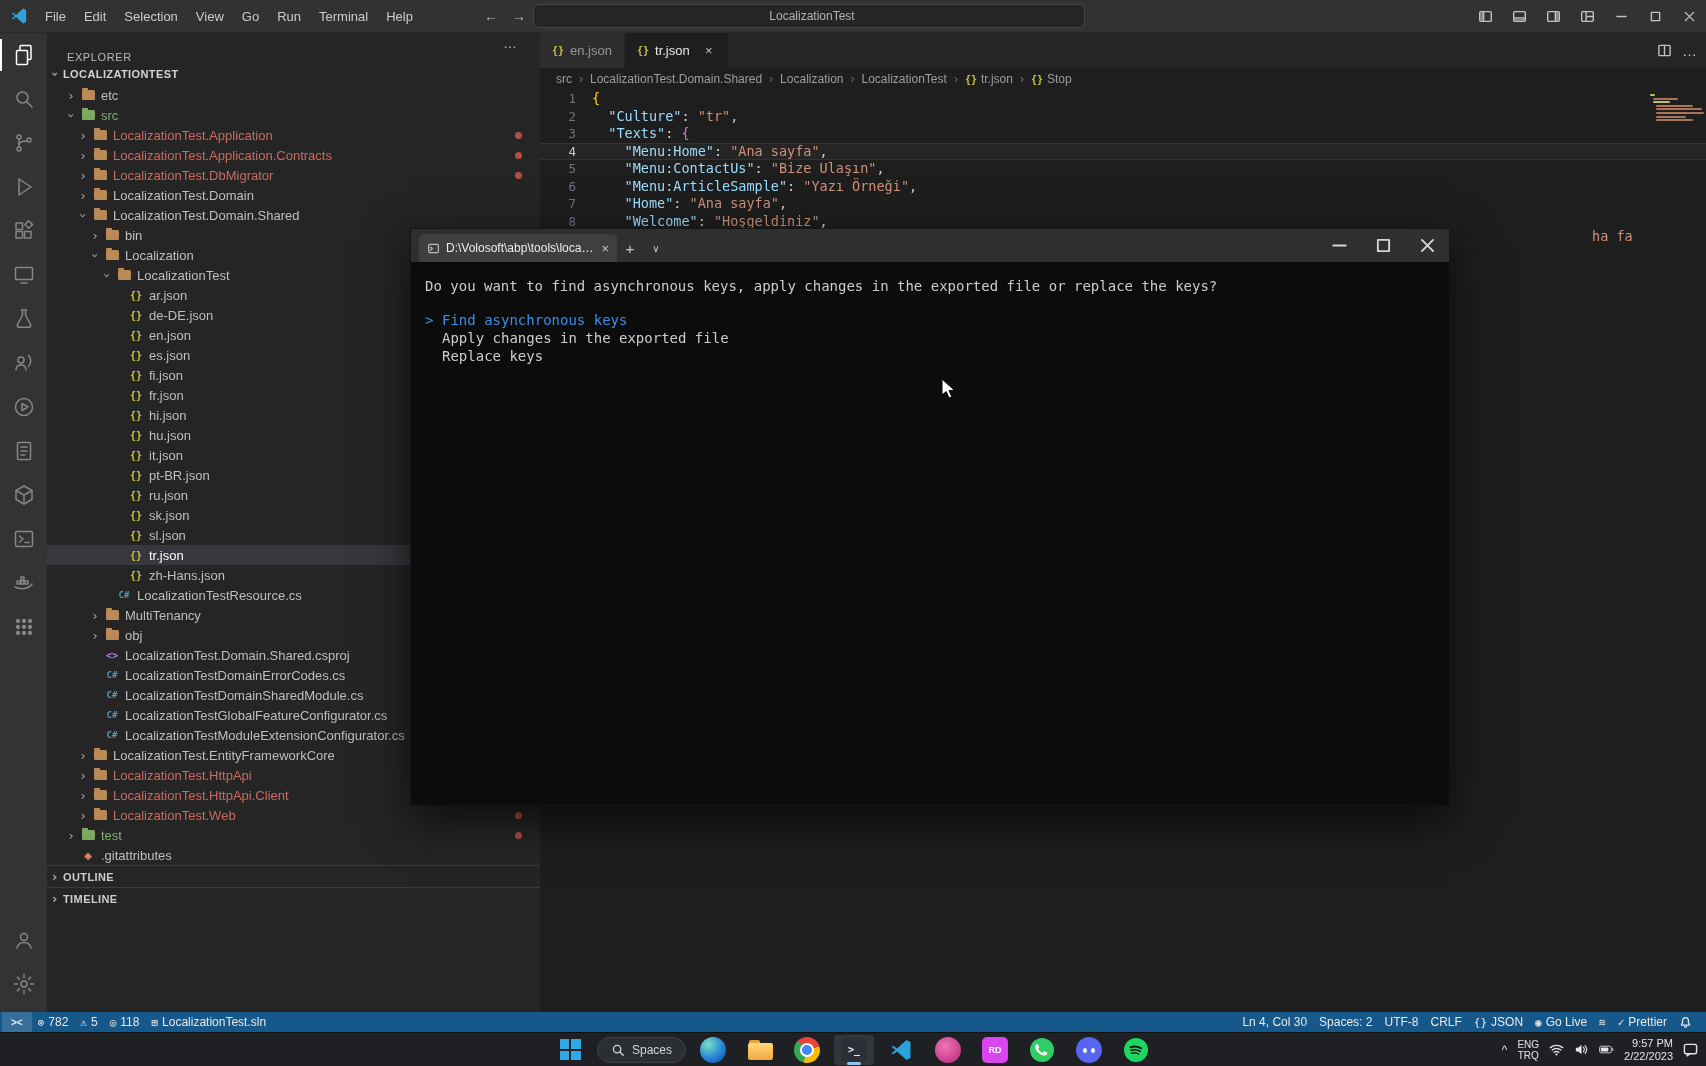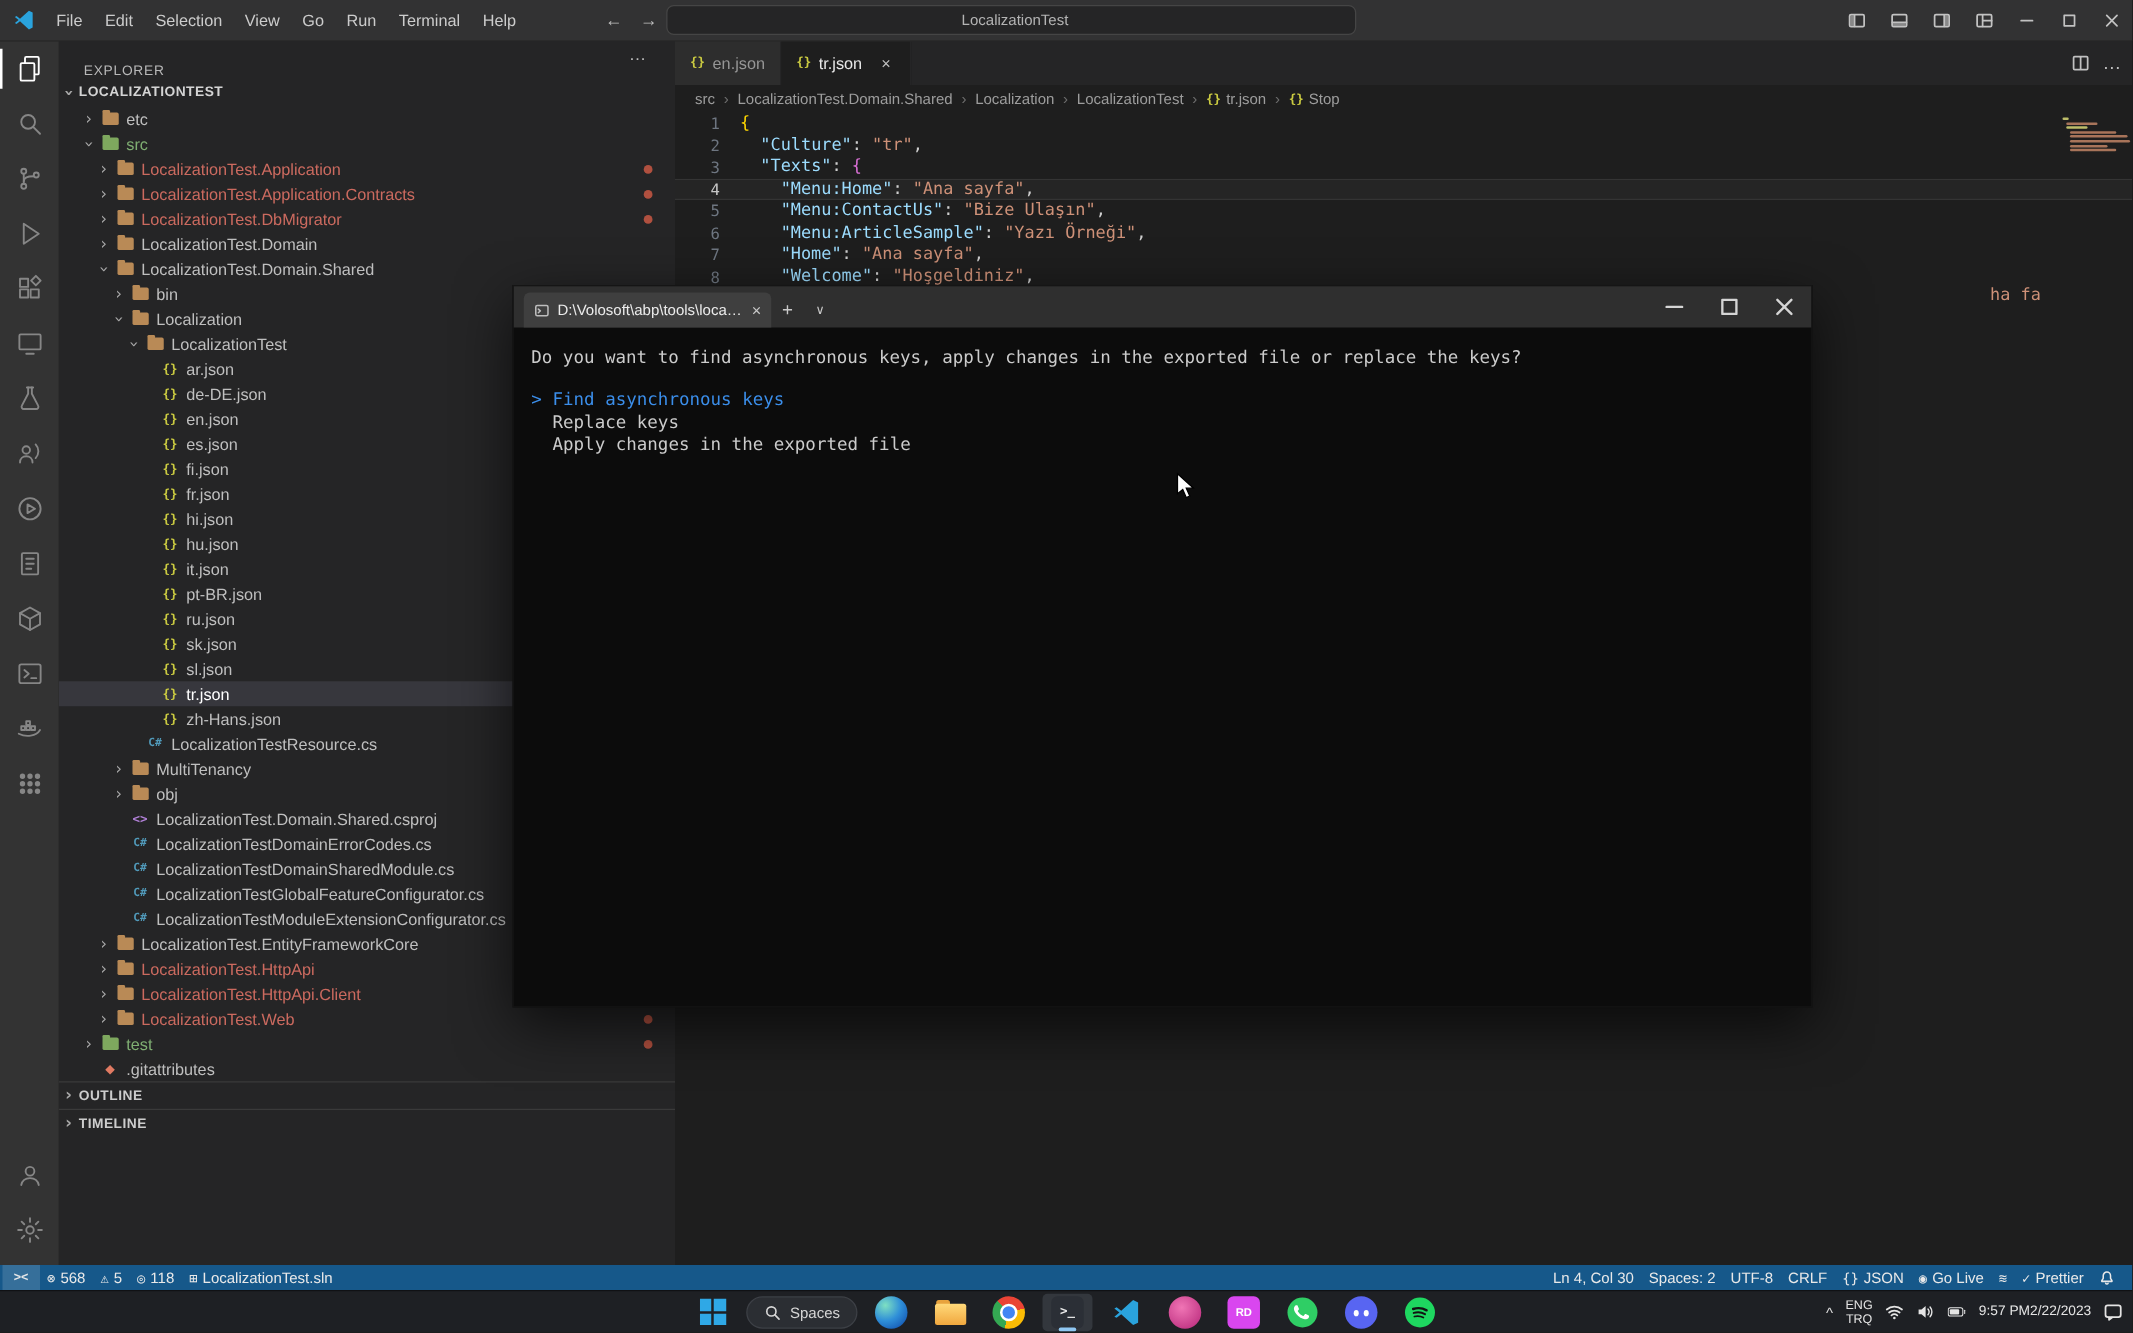--- a/index.html
+++ b/index.html
@@ -174,21 +174,21 @@
   .ai.rd{border-radius:5px;background:#d946ef;color:#ffffff;font:bold 9px "Liberation Sans",sans-serif;}
   .ai.discord{background:#5865f2;position:relative;}
   .ai.discord::before,.ai.discord::after{content:'';position:absolute;top:11px;width:4px;height:5px;
     border-radius:50%;background:#fff;}
   .ai.discord::before{left:7px;} .ai.discord::after{right:7px;}
   .tray{position:absolute;right:8px;top:0;height:100%;display:flex;align-items:center;gap:10px;color:#e4e4e4;}
   .tray-chev{font-size:12px;color:#dddddd;}
   .lang{display:flex;flex-direction:column;align-items:center;font-size:10px;line-height:11px;}
   .tray .ic svg{width:15px;height:15px;}
   .tray .ic{color:#e4e4e4;}
-  .clock{display:flex;flex-direction:row;align-items:flex-end;font-size:11px;line-height:13px;}
+  .clock{display:flex;flex-direction:column;align-items:flex-end;font-size:11px;line-height:13px;}
 </style>
 </head>
 <body>
 
 <div class="screen">
 
   <div class="titlebar">
     <span class="vsc-logo ic">
         <svg viewBox="0 0 24 24">
           <path fill="#2aa3dd" d="M17.5 2L8 10.6 4.3 7.8 2.5 8.7l4 3.3-4 3.3 1.8.9L8 13.4l9.5 8.6 4-1.9V3.9z"></path>
@@ -786,41 +786,41 @@
             <svg viewBox="0 0 12 12" fill="none" stroke="currentColor" stroke-width="1.5" stroke-linecap="round" stroke-linejoin="round">
               <path d="M1.5 1.5l9 9M10.5 1.5l-9 9"></path>
             </svg>
           </span>
         </div>
     </div>
     <div class="term-body">
       <div class="term-q">Do you want to find asynchronous keys, apply changes in the exported file or replace the keys?</div>
       <div id="term-opts">
           <div class="topt sel"><span class="tpre">&gt;</span><span>Find asynchronous keys</span></div>
+          <div class="topt"><span class="tpre"></span><span>Apply changes in the exported file</span></div>
           <div class="topt"><span class="tpre"></span><span>Replace keys</span></div>
-          <div class="topt"><span class="tpre"></span><span>Apply changes in the exported file</span></div>
         </div>
     </div>
   </div>
 
   <div class="cursor">
     <svg width="17" height="24" viewBox="0 0 17 24">
         <path d="M1 1l0 16 4.2-3.4 2.8 6.4 2.8-1.2-2.8-6.3 5.6-.1z" fill="#ffffff" stroke="#000000" stroke-width="1"></path>
       </svg>
   </div>
 
 
   <div class="statusbar">
     <div class="sb-left" id="status-left">
         <div class="sitem remote">
           <span>&gt;&lt;</span>
         </div>
         <div class="sitem">
           <span class="tic">⊗</span>
-          <span>568</span>
+          <span>782</span>
         </div>
         <div class="sitem">
           <span class="tic">⚠</span>
           <span>5</span>
         </div>
         <div class="sitem">
           <span class="tic">◎</span>
           <span>118</span>
         </div>
         <div class="sitem">

